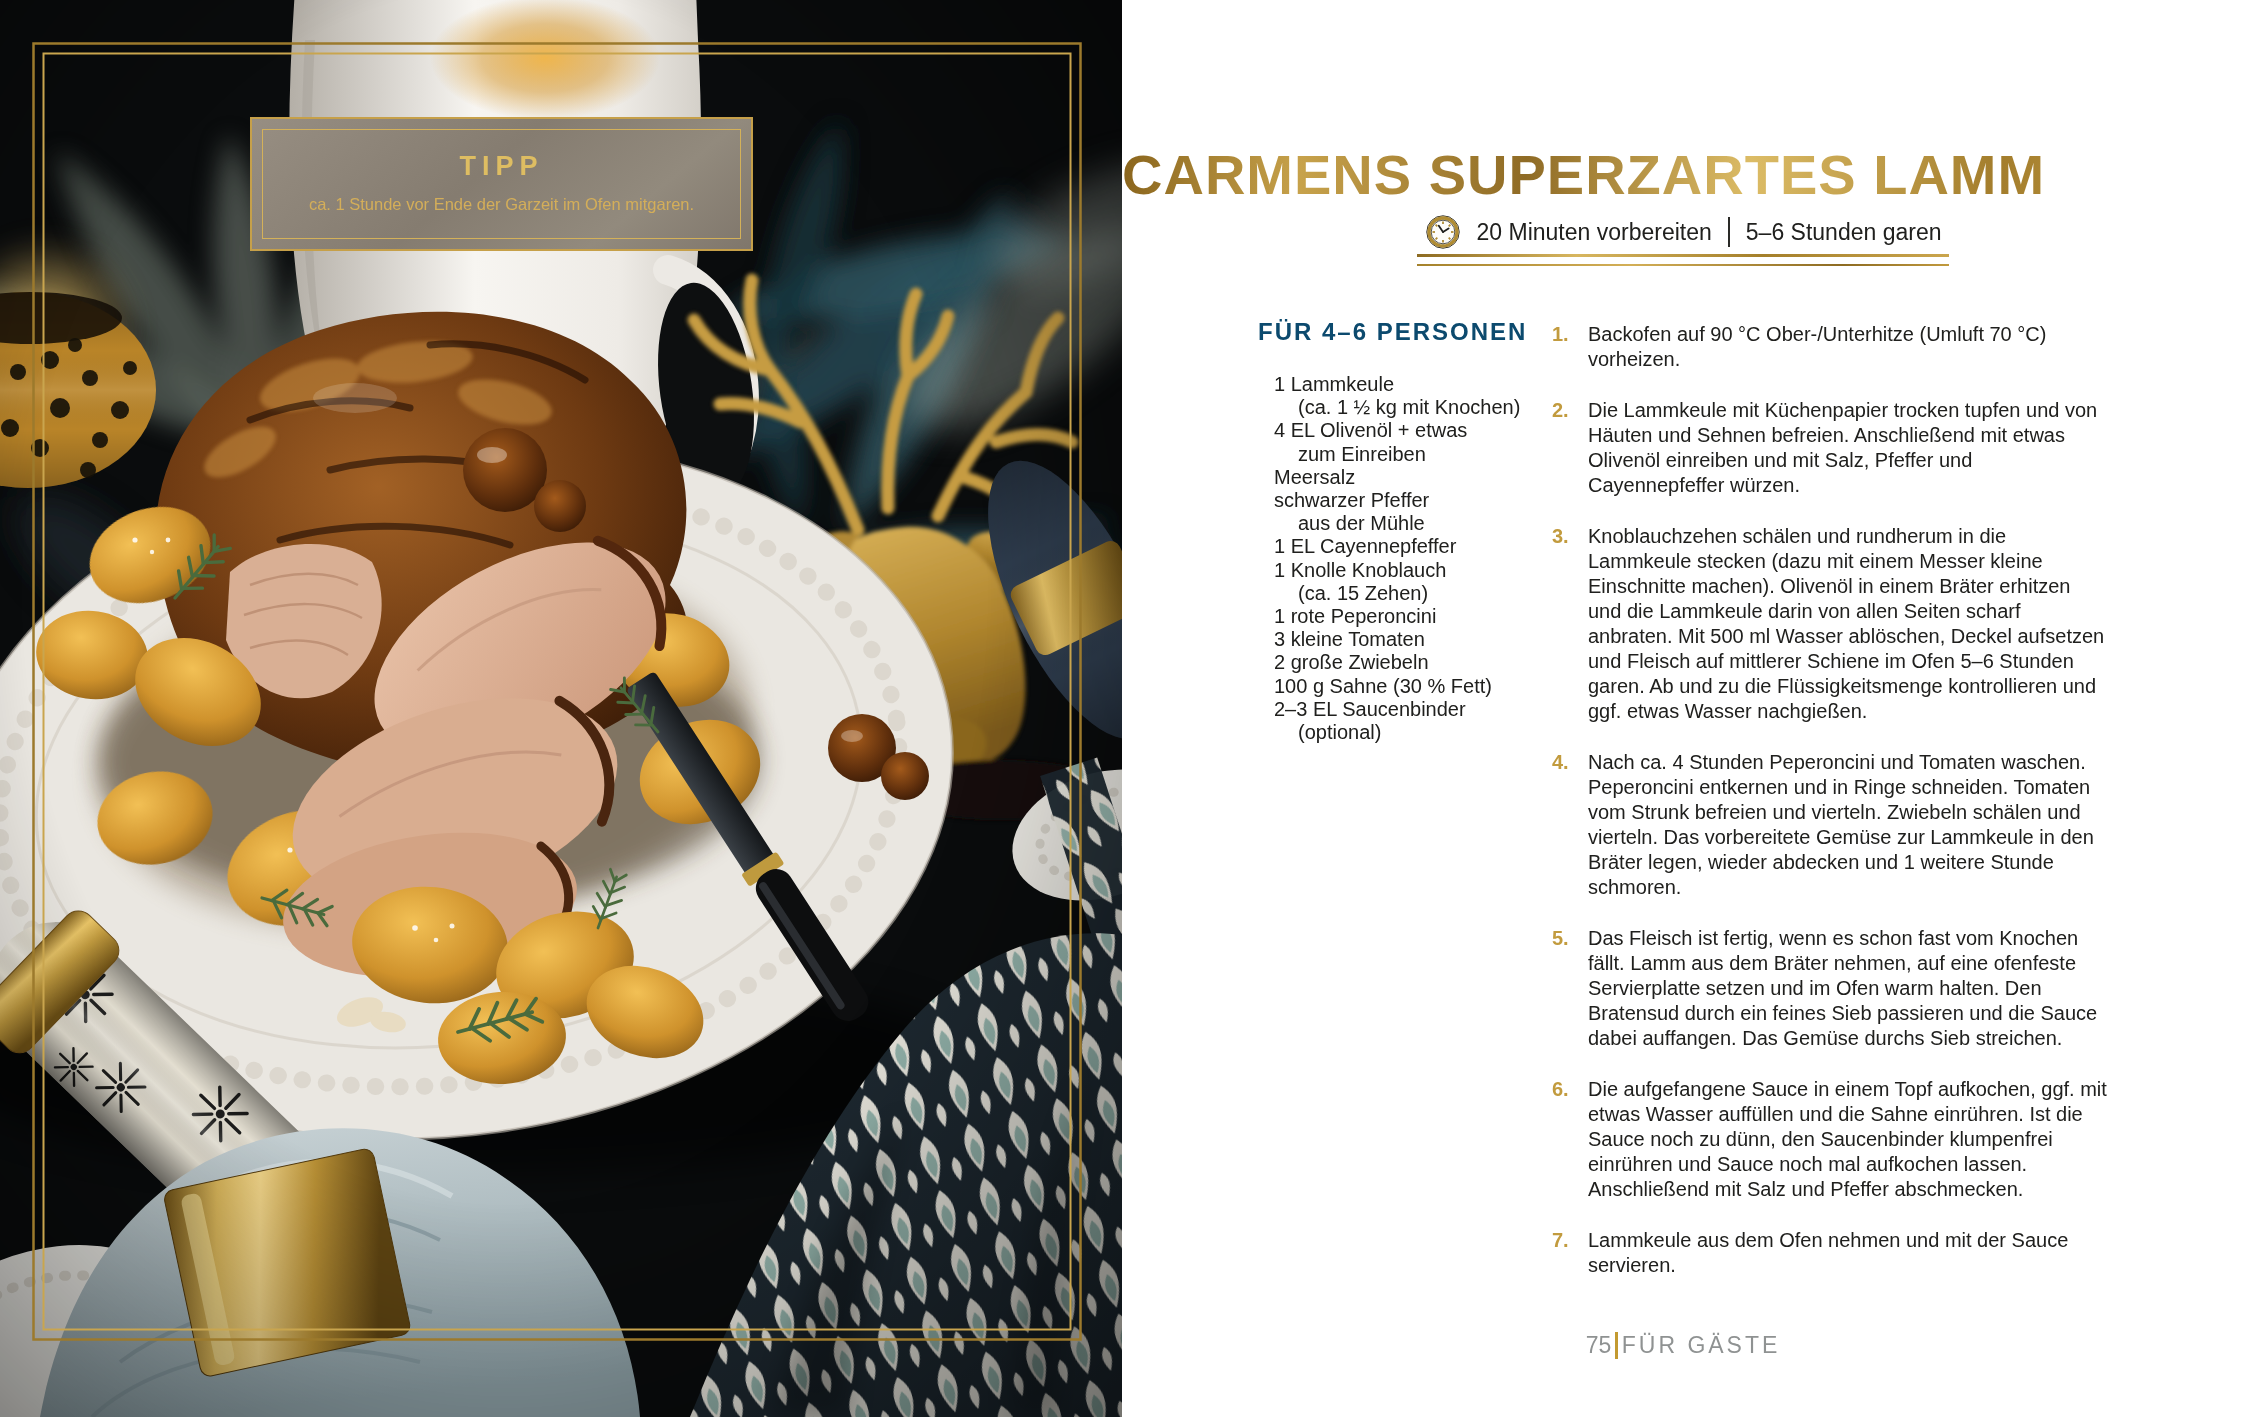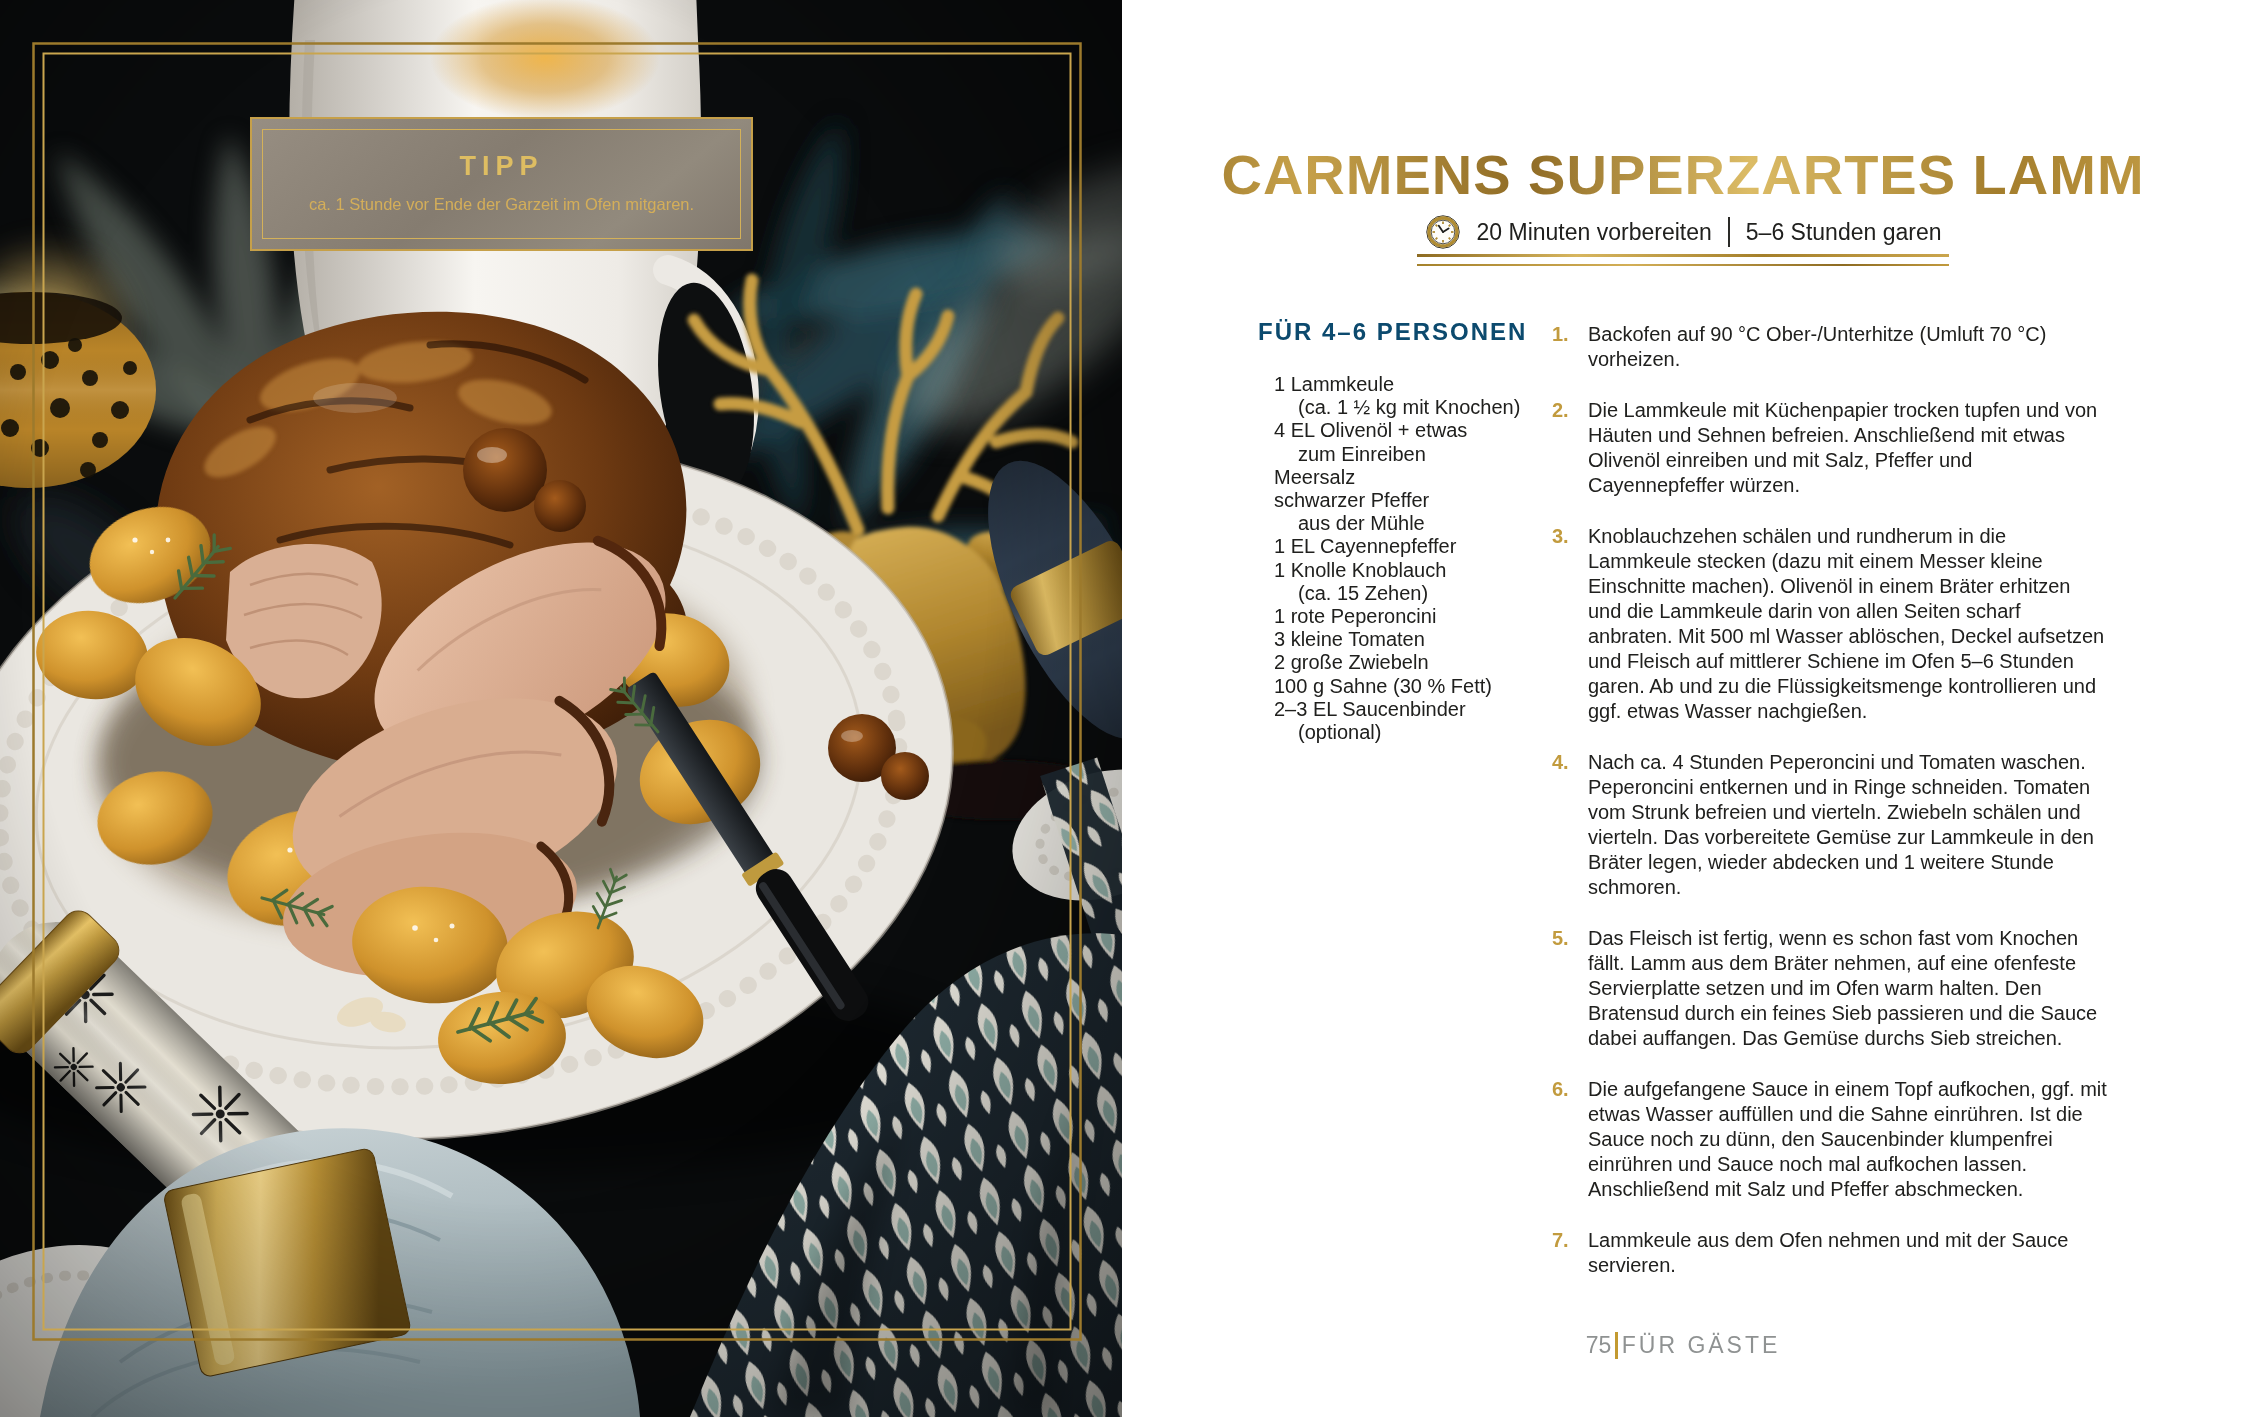--- a/index.html
+++ b/index.html
@@ -13,21 +13,21 @@
   
   .tip-box{position:absolute;left:250px;top:117px;width:503px;height:134px;
     border:2px solid #c6a049;box-sizing:border-box;
     background:linear-gradient(140deg,#978e82 0%,#857c70 45%,#928a7d 75%,#7f766b 100%);}
   .tip-inner{position:absolute;inset:10px;border:1.5px solid #d4b159;display:flex;
     flex-direction:column;align-items:center;justify-content:center;text-align:center;padding:0 10px;}
   .tip-title{color:#debd62;font-size:27px;font-weight:bold;letter-spacing:6px;margin-bottom:9px;}
   .tip-line{color:#d4ae59;font-size:16.5px;line-height:1.6;}
 
   
-  .r-title{position:absolute;top:104px;left:0;width:100%;text-align:center;
+  .r-title{position:absolute;top:104px;left:0;width:100%;text-align:left;
     font-size:56px;font-weight:bold;letter-spacing:1px;color:#b08c33;white-space:nowrap;}
   @supports (-webkit-background-clip: text) or (background-clip: text){
     .r-title{background:linear-gradient(92deg,#8a651d 0%,#c7a24b 16%,#8f6b25 36%,#dcbc66 56%,#a37d2c 78%,#cfa94f 100%);
       -webkit-background-clip:text;background-clip:text;color:transparent;}
   }
   .time-row{position:absolute;top:212px;left:0;width:100%;height:40px;display:flex;
     justify-content:center;align-items:center;gap:16px;font-size:23px;color:#20201e;}
   .time-sep{width:2px;height:30px;background:#2a2a27;}
   .clock{display:block;}
   .gold-rule{position:absolute;top:254px;left:50%;transform:translateX(-50%);width:532px;}

